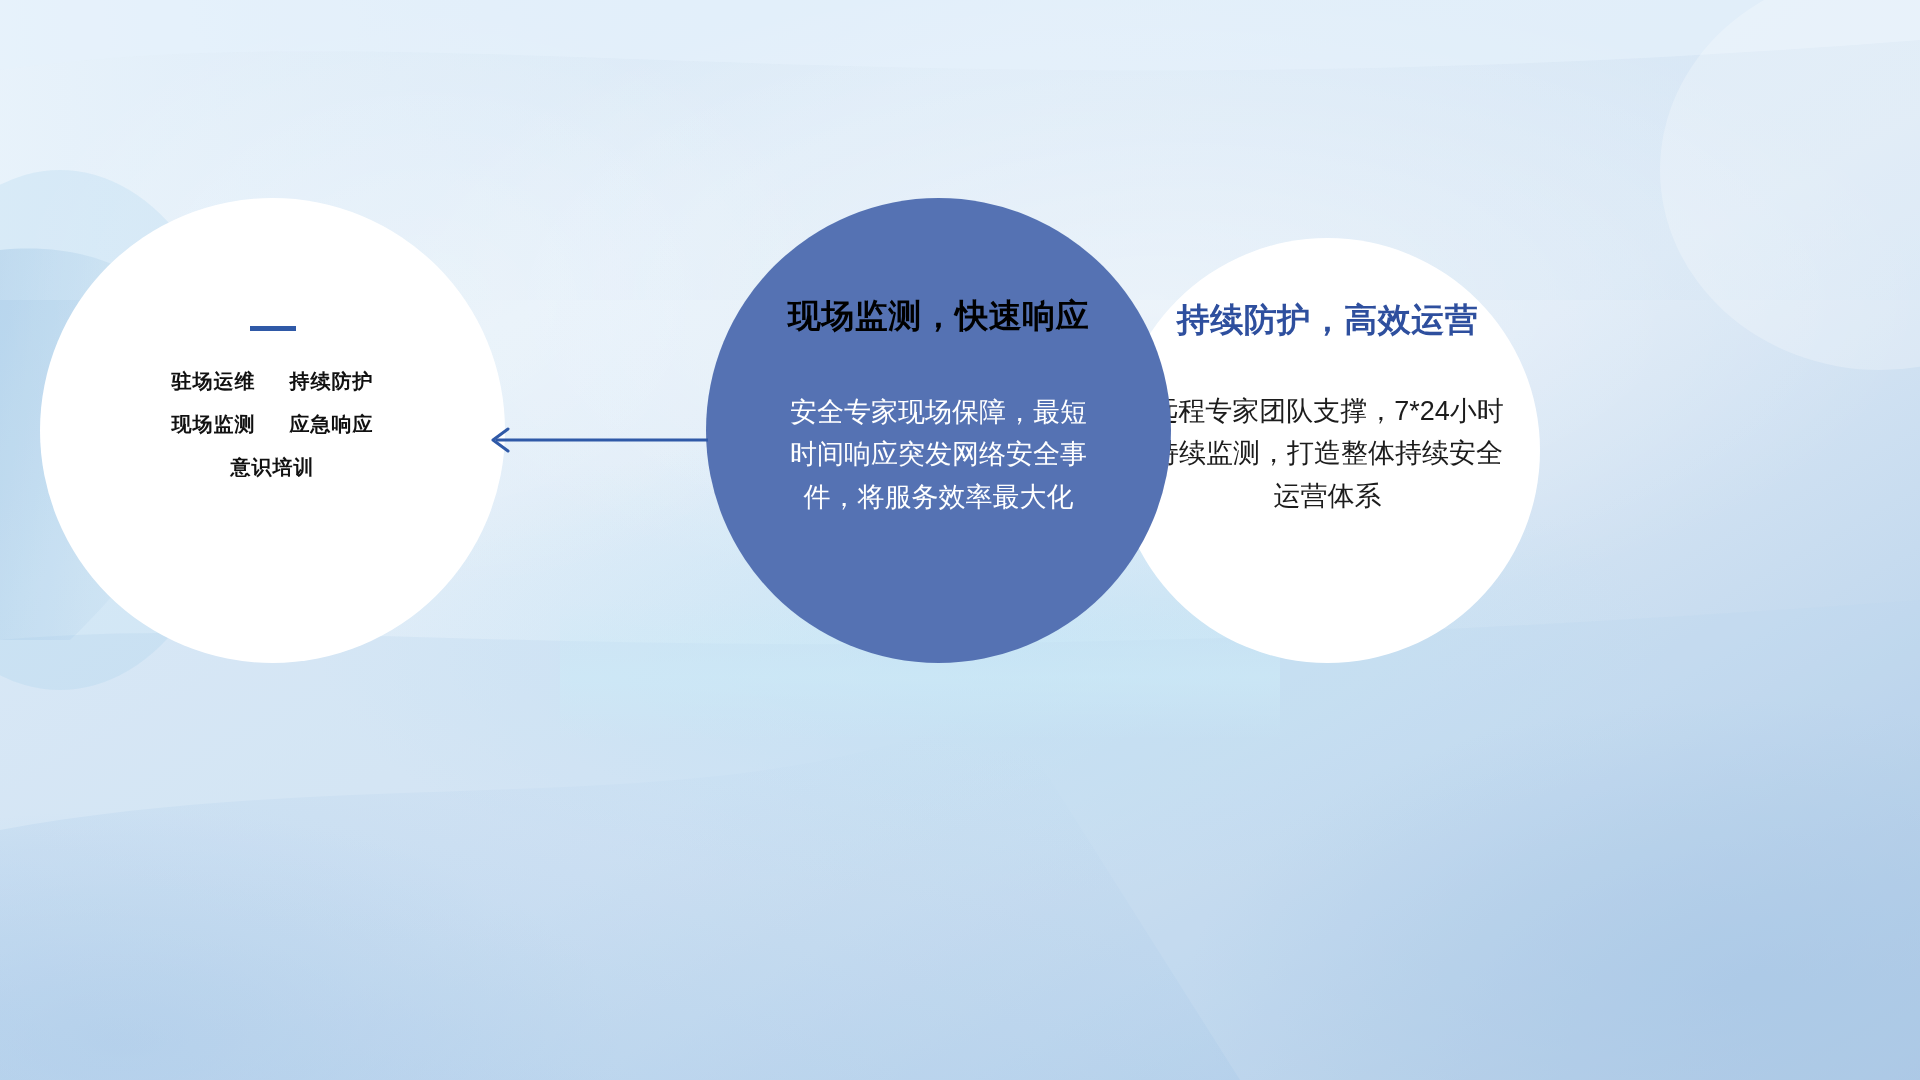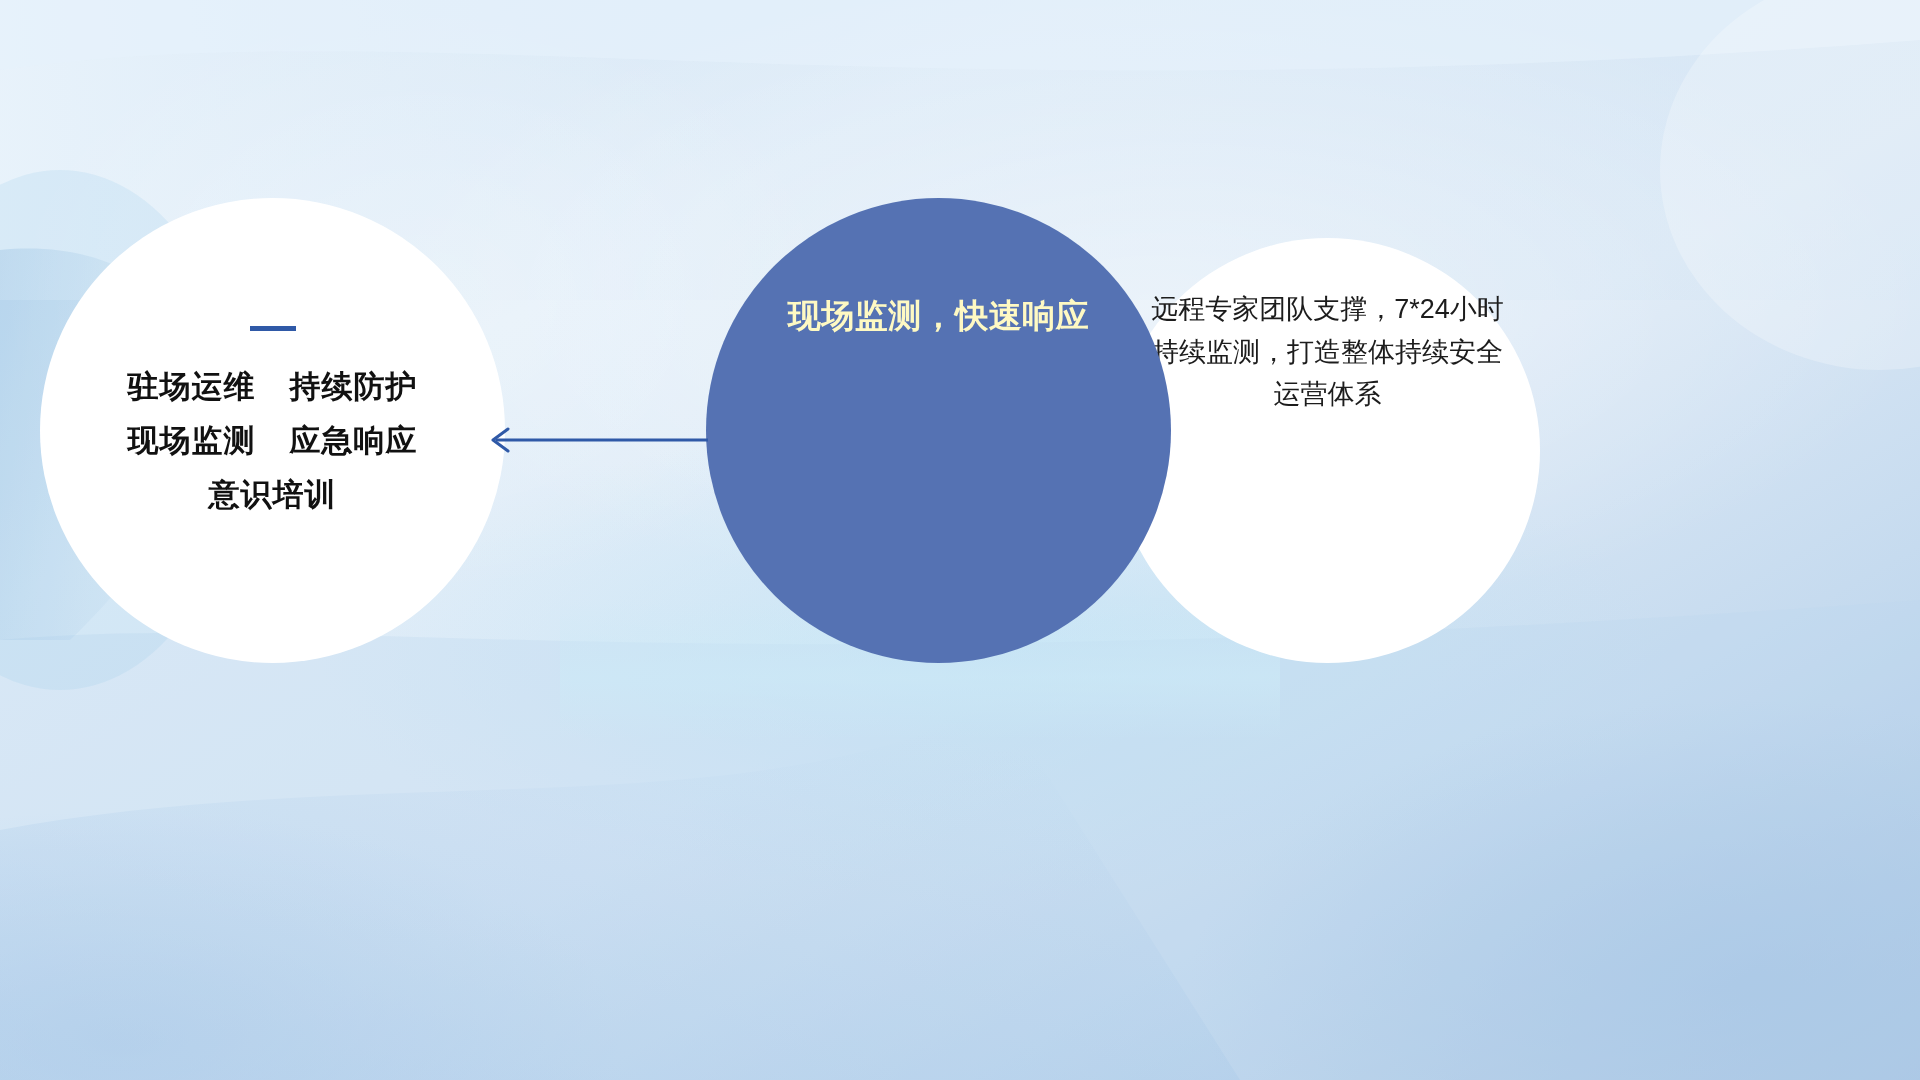--- a/index.html
+++ b/index.html
@@ -35,34 +35,34 @@
   #circle-left .dash {
     width:46px; height:5px; background:#2f59a7;
     margin-top:128px;
   }
   #circle-left .tag-lines {
     margin-top:40px;
     display:flex; flex-direction:column; gap:23px;
   }
   #circle-left .tag-row {
     display:flex; justify-content:center; gap:34px;
-    font-size:31px; font-weight:bold; color:#111111;
+    font-size:20px; font-weight:bold; color:#111111;
     letter-spacing:1px; line-height:1;
   }
 
   
   #circle-mid {
     left:706px; top:198px; width:465px; height:465px;
     background:#5572b3;
     justify-content:flex-start;
     z-index:4;
   }
   #circle-mid .c-title {
     margin-top:98px;
-    font-size:33px; font-weight:bold; color:#fef9c3;
+    font-size:33px; font-weight:bold; color:#000000;
     letter-spacing:0.5px; line-height:1.2;
     white-space:nowrap;
   }
   #circle-mid .c-body {
     margin-top:55px;
     width:300px;
     font-size:27px; color:#ffffff;
     line-height:1.58; text-align:center;
   }
 
@@ -168,25 +168,27 @@
       </div>
 
       <div class="tag-row">
         <span>意识培训</span>
       </div>
 
     </div>
   </div>
 
   <div class="circle" id="circle-right">
+    <div class="c-title">持续防护，高效运营</div>
     <div class="c-body">远程专家团队支撑，7*24小时持续监测，打造整体持续安全运营体系</div>
   </div>
 
   <div class="circle" id="circle-mid">
     <div class="c-title">现场监测，快速响应</div>
+    <div class="c-body">安全专家现场保障，最短时间响应突发网络安全事件，将服务效率最大化</div>
   </div>
 
   <svg id="arrow" width="230" height="44" viewBox="0 0 230 44">
     <line x1="228" y1="22" x2="16" y2="22" stroke="#2f59a7" stroke-width="3"></line>
     <polyline points="28,11 13,22 28,33" fill="none" stroke="#2f59a7" stroke-width="3" stroke-linecap="round" stroke-linejoin="round"></polyline>
   </svg>
 
 </div>
 
 </body></html>

